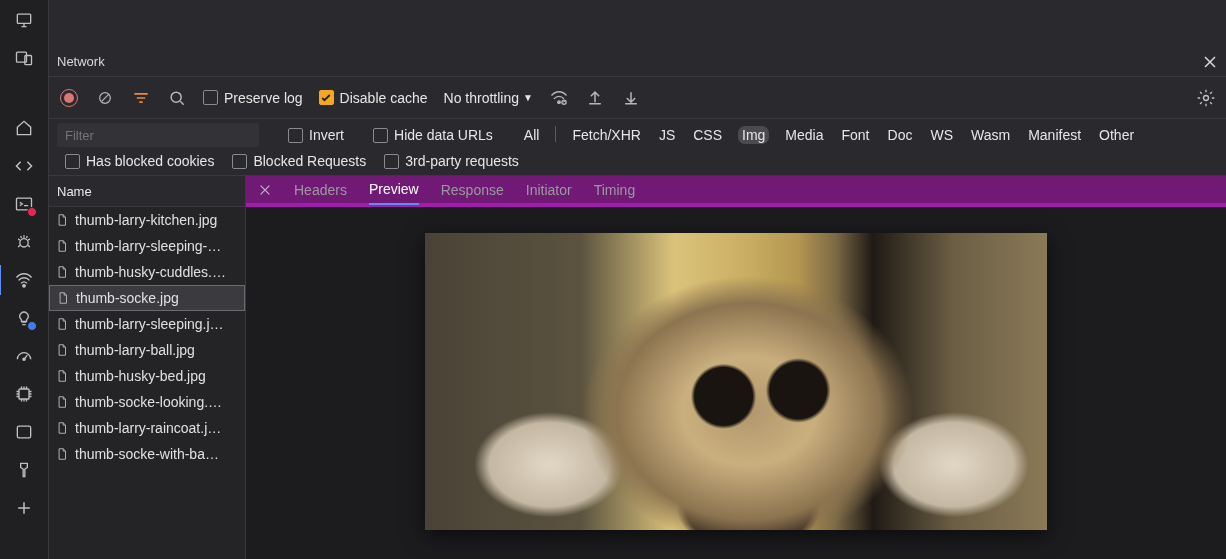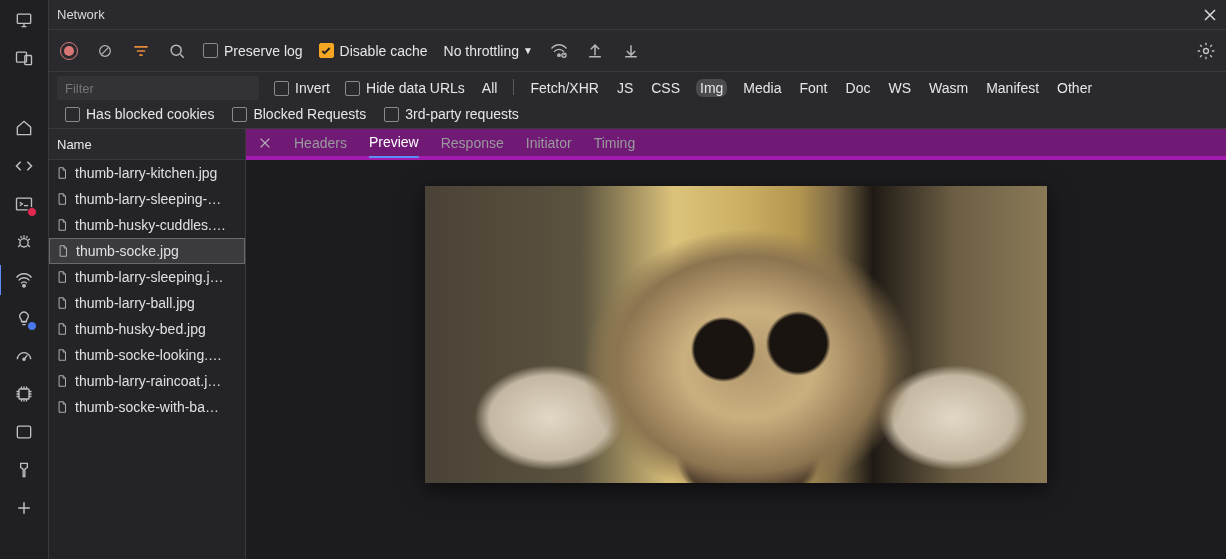--- a/index.html
+++ b/index.html
@@ -69,20 +69,21 @@
   overflow:hidden;
 }
 .titlebar {
   height: 30px;
   background:#2a2a2e;
   border-bottom:1px solid #3a3a3e;
   display:flex;
   align-items:center;
   padding:0 8px;
   justify-content:space-between;
+  margin-top:47px;
 }
 .titlebar-title { font-size:13px; color:#d9d9d9; }
 .close-x { width:16px;height:16px;color:#d9d9d9;cursor:pointer;}
 .toolbar {
   height:42px;
   background:#2a2a2e;
   border-bottom:1px solid #3a3a3e;
   display:flex;
   align-items:center;
   padding:0 10px;
@@ -102,21 +103,21 @@
 .spacer{flex:1;}
 .gear-icon{width:20px;height:20px;color:#c0c0c3;cursor:pointer;}
 .filterbar{
   background:#2a2a2e;
   border-bottom:1px solid #3a3a3e;
   padding:4px 8px 6px;
   display:flex;
   flex-direction:column;
   gap:6px;
 }
-.filter-row1{display:flex;align-items:center;gap:15px;}
+.filter-row1{display:flex;align-items:center;gap:29px;}
 .filter-input{
   width:202px;height:24px;background:#333337;border:none;outline:none;
   color:#a0a0a4;font-size:13px;padding:0 8px;border-radius:2px;
 }
 .filter-types{display:flex;align-items:flex-start;gap:14px;font-size:14px;color:#e6e6e6;}
 .filter-type{cursor:pointer;padding:1px 2px;}
 .filter-type.sel{background:#4b4b4f;border-radius:7px;padding:1px 4px;}
 .divider-v{width:1px;height:16px;background:#5a5a5e;}
 .filter-row2{display:flex;align-items:center;gap:18px;margin-left:8px;}
 .body-split{flex:1;display:flex;overflow:hidden;}

